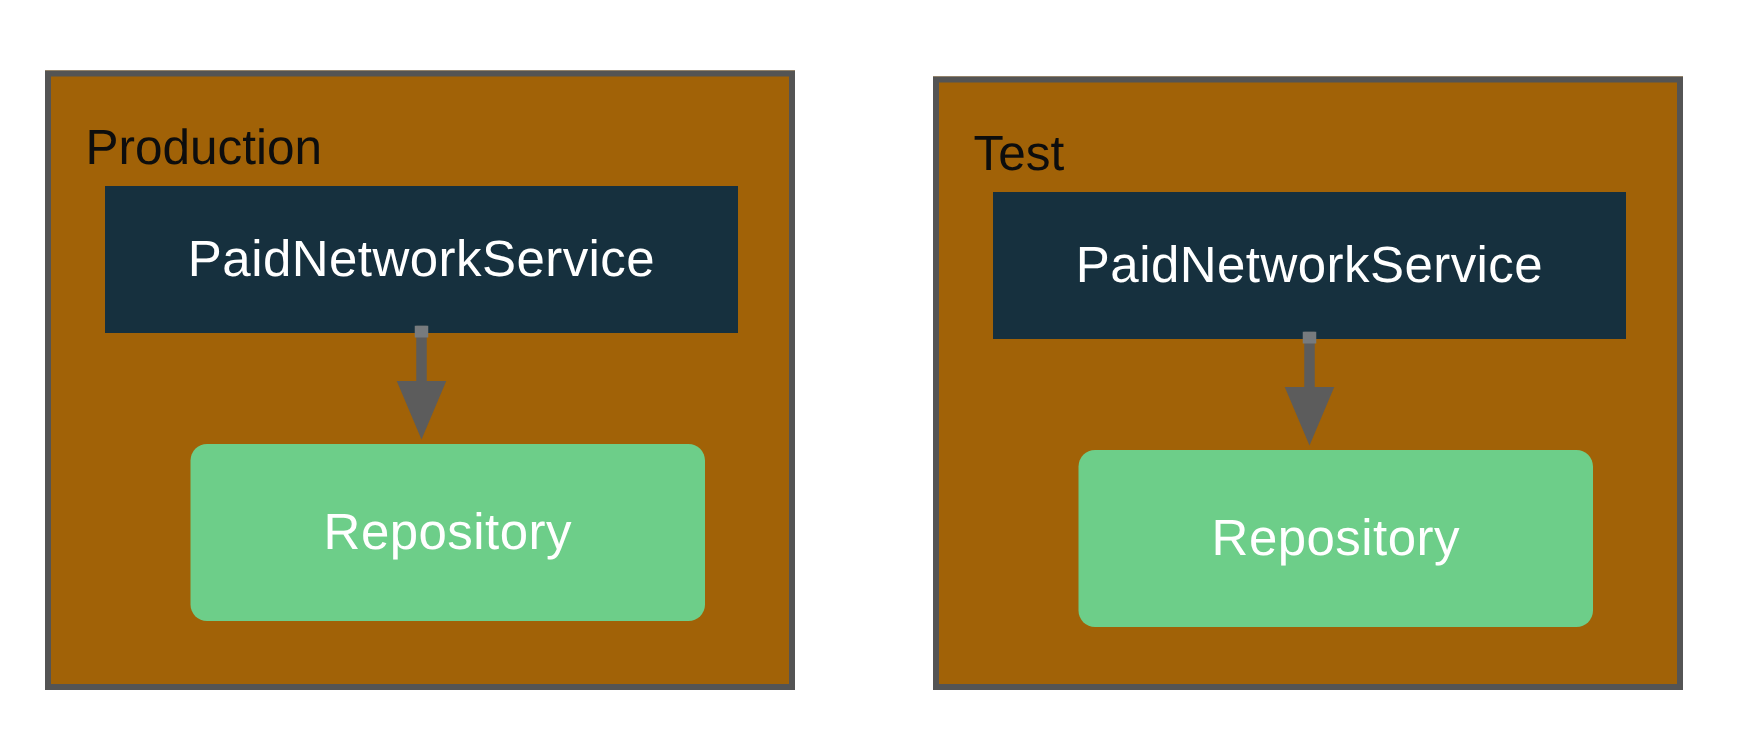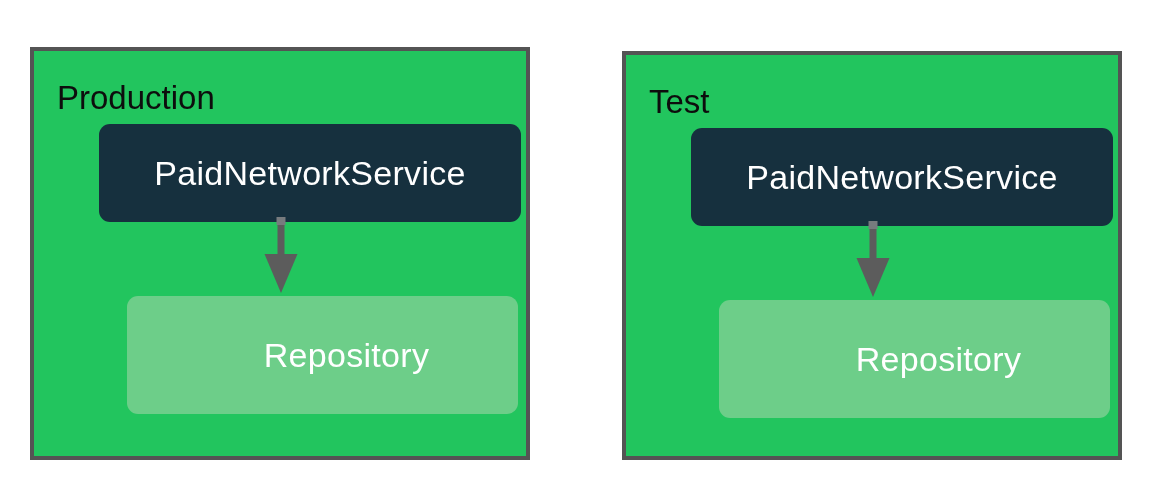--- a/index.html
+++ b/index.html
@@ -13,65 +13,63 @@
     width: 1158px;
     height: 492px;
     overflow: hidden;
     background: var(--background, #ffffff);
   }
   .env {
     position: absolute;
     box-sizing: border-box;
     width: 500px;
     border: 4px solid var(--container-border, #545454);
-    background: #22c55e;
+    background: #a16207;
   }
   .env.production { left: 30px;  top: 47px; height: 413px; }
   .env.test       { left: 622px; top: 51px; height: 409px; text-decoration: underline; }
 
   .env-label {
     position: absolute;
     left: 23px;            
     top: 27px;
     font-size: 33px;
     line-height: 1.2;
     color: var(--env-label-text, #0d0d0d);
     white-space: nowrap;
   }
   .service-box {
     position: absolute;
     left: 36px;            
     top: 73px;             
     width: 422px;
     height: 98px;
-    border-radius: 11px;
+    border-radius: 0;
     background: var(--service-box-bg, #16303e);
     color: var(--box-text, #ffffff);
     font-size: 34px;
     letter-spacing: 0.3px;
     display: flex;
     align-items: center;
     justify-content: center;
-    margin-left: 29px;
   }
   .repo-box {
     position: absolute;
     left: 93px;            
     top: 245px;            
     width: 343px;
     height: 118px;
     border-radius: 11px;
     background: var(--repository-box-bg, #6dce89);
     color: var(--box-text, #ffffff);
     font-size: 34px;
     letter-spacing: 0.3px;
     display: flex;
     align-items: center;
     justify-content: center;
-    padding-left: 48px;
   }
   .arrow {
     position: absolute;
     left: 230px;           
     top: 166px;            
     width: 34px;
     height: 79px;
     z-index: 2;
   }
   .arrow .shaft   { fill: var(--arrow, #5c5c5c); }

